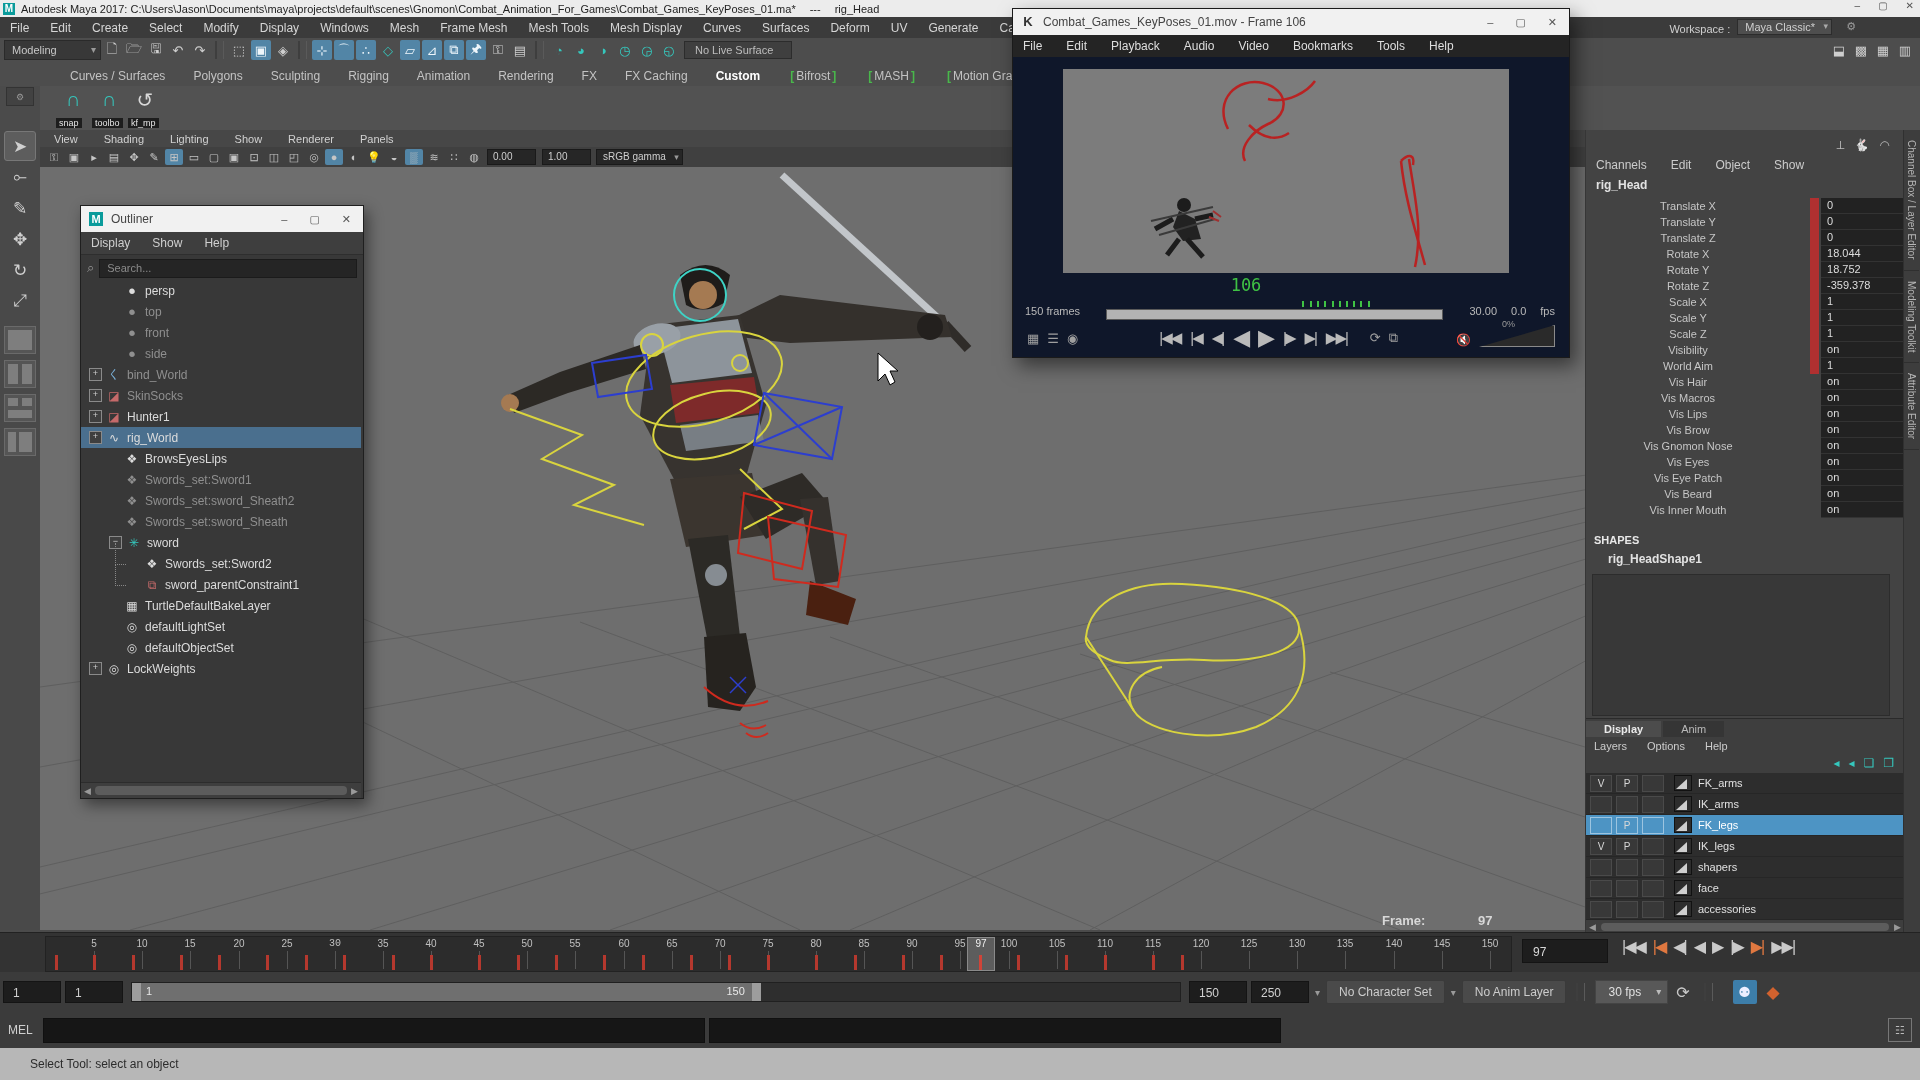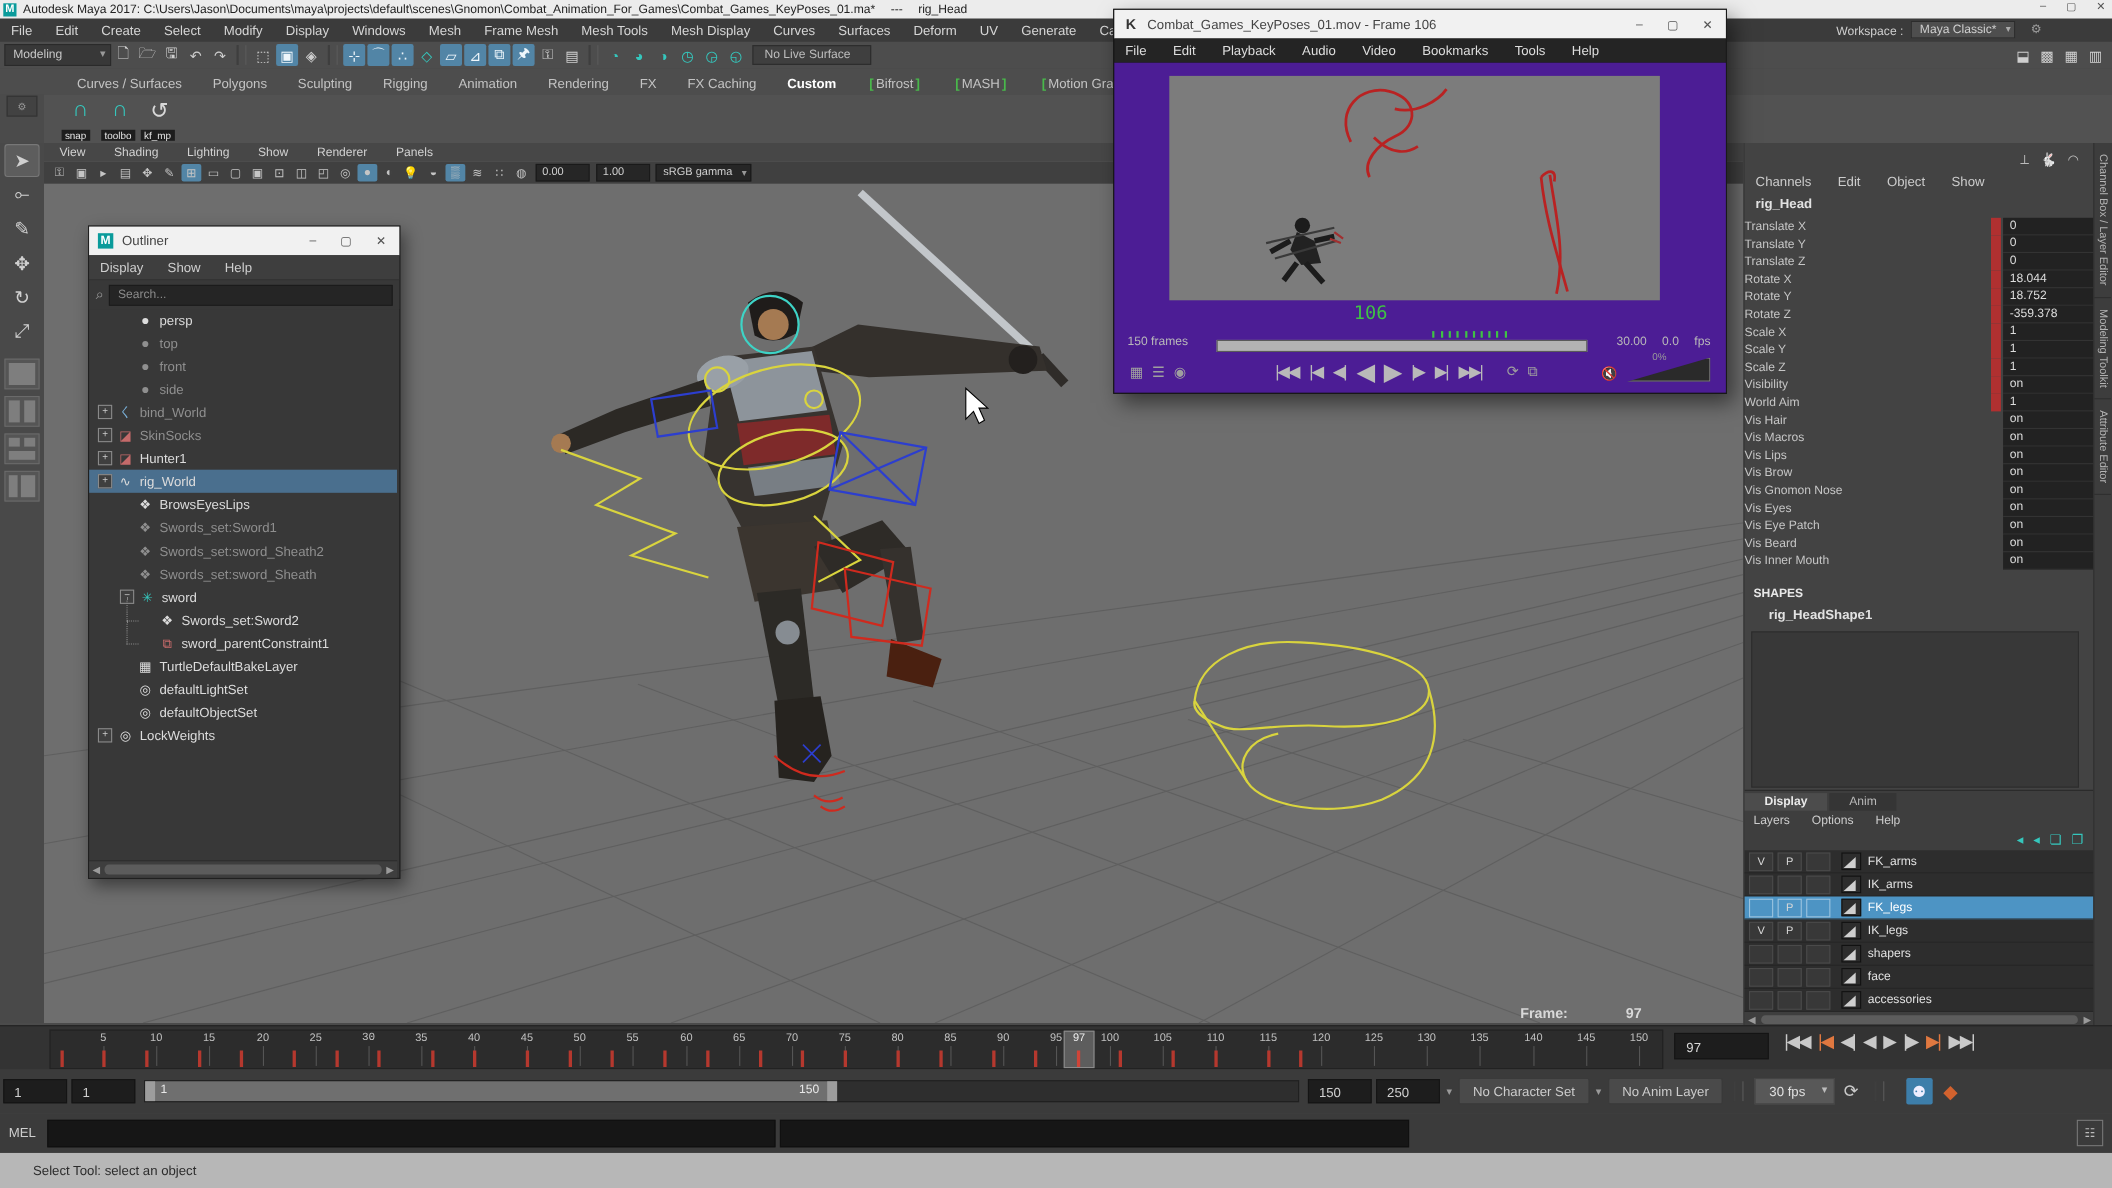--- a/index.html
+++ b/index.html
@@ -106,21 +106,21 @@
   #ol-hscroll{position:absolute;left:0;bottom:0;width:280px;height:15px;background:#3e3e3e;border-top:1px solid #2c2c2c;
           display:flex;align-items:center;color:#9a9a9a;font-size:9px;}
   #ol-hscroll .thumb{height:9px;background:#5c5c5c;border-radius:4px;flex:1;margin:0 4px;}
 
   
   #player{left:1012px;top:8px;width:556px;height:348px;background:#0b0b0b;border:1px solid #1a1a1a;
           box-shadow:6px 8px 18px rgba(0,0,0,.5);}
   #player .float-title .fico{background:transparent;color:#333;font-size:13px;}
   #player-menu{height:22px;background:#242424;color:#dedede;font-size:12px;display:flex;align-items:center;padding-left:10px;}
   #player-menu .menu-item{margin-right:24px;}
-  #player-body{position:absolute;left:0;top:48px;width:556px;height:300px;background:#4c1d95;}
+  #player-body{position:absolute;left:0;top:48px;width:556px;height:300px;background:#0f172a;}
   #pv{position:absolute;left:50px;top:12px;width:446px;height:204px;background:#7c7c7c;}
   #p-frame{position:absolute;left:0;top:218px;width:466px;text-align:center;color:#3fc244;font-size:17px;
            font-family:"DejaVu Sans Mono",monospace;}
   #p-ticks{position:absolute;left:93px;top:244px;width:335px;height:8px;}
   #p-ticks i{position:absolute;width:2px;height:6px;background:#3fc244;top:0;}
   #p-frames-label{position:absolute;left:12px;top:248px;color:#b9b9b9;font-size:11px;}
   #p-slider{position:absolute;left:93px;top:252px;width:335px;height:9px;background:#b3b3b3;border:1px solid #5a5a5a;}
   #p-rate{position:absolute;right:14px;top:248px;color:#b9b9b9;font-size:11px;display:flex;gap:14px;}
   #p-controls{position:absolute;left:0;top:266px;width:556px;height:30px;display:flex;align-items:center;}
   .p-ico{color:#9f9f9f;font-size:13px;margin:0 4px;}
@@ -133,21 +133,21 @@
   #p-vol .pct{position:absolute;right:40px;top:-6px;color:#9a9a9a;font-size:9px;}
 
   
   #rightcol{left:1585px;top:130px;width:318px;height:805px;background:#434343;border-left:1px solid #363636;}
   #cb-topicons{position:absolute;right:14px;top:8px;display:flex;gap:10px;color:#bbb;font-size:12px;}
   #cb-menu{position:absolute;left:10px;top:28px;display:flex;color:#cccccc;font-size:12px;}
   #cb-menu .menu-item{margin-right:24px;}
   #cb-node{position:absolute;left:10px;top:48px;color:#e2e2e2;font-size:12px;font-weight:bold;}
   #cb-rows{position:absolute;left:0;top:68px;width:318px;}
   .cb-row{height:16px;display:flex;align-items:center;font-size:11px;}
-  .cb-label{width:248px;text-align:left;color:#c6c6c6;padding-right:20px;box-sizing:border-box;}
+  .cb-label{width:248px;text-align:center;color:#c6c6c6;padding-right:20px;box-sizing:border-box;}
   .cb-key{width:9px;height:16px;background:#b03030;margin-right:2px;flex:none;}
   .cb-key.off{background:transparent;}
   .cb-val{width:86px;height:15px;background:#222222;border-bottom:1px solid #333;color:#dddddd;
           padding-left:6px;line-height:15px;}
   #cb-shapes{position:absolute;left:8px;top:404px;color:#e8e8e8;font-size:11px;font-weight:bold;}
   #cb-shapenode{position:absolute;left:22px;top:422px;color:#e2e2e2;font-size:12px;font-weight:bold;}
   #cb-empty{position:absolute;left:6px;top:444px;width:296px;height:140px;background:#383838;border:1px solid #2c2c2c;}
 
   
   #le{position:absolute;left:0;top:588px;width:318px;height:217px;background:#3e3e3e;border-top:1px solid #2a2a2a;}

